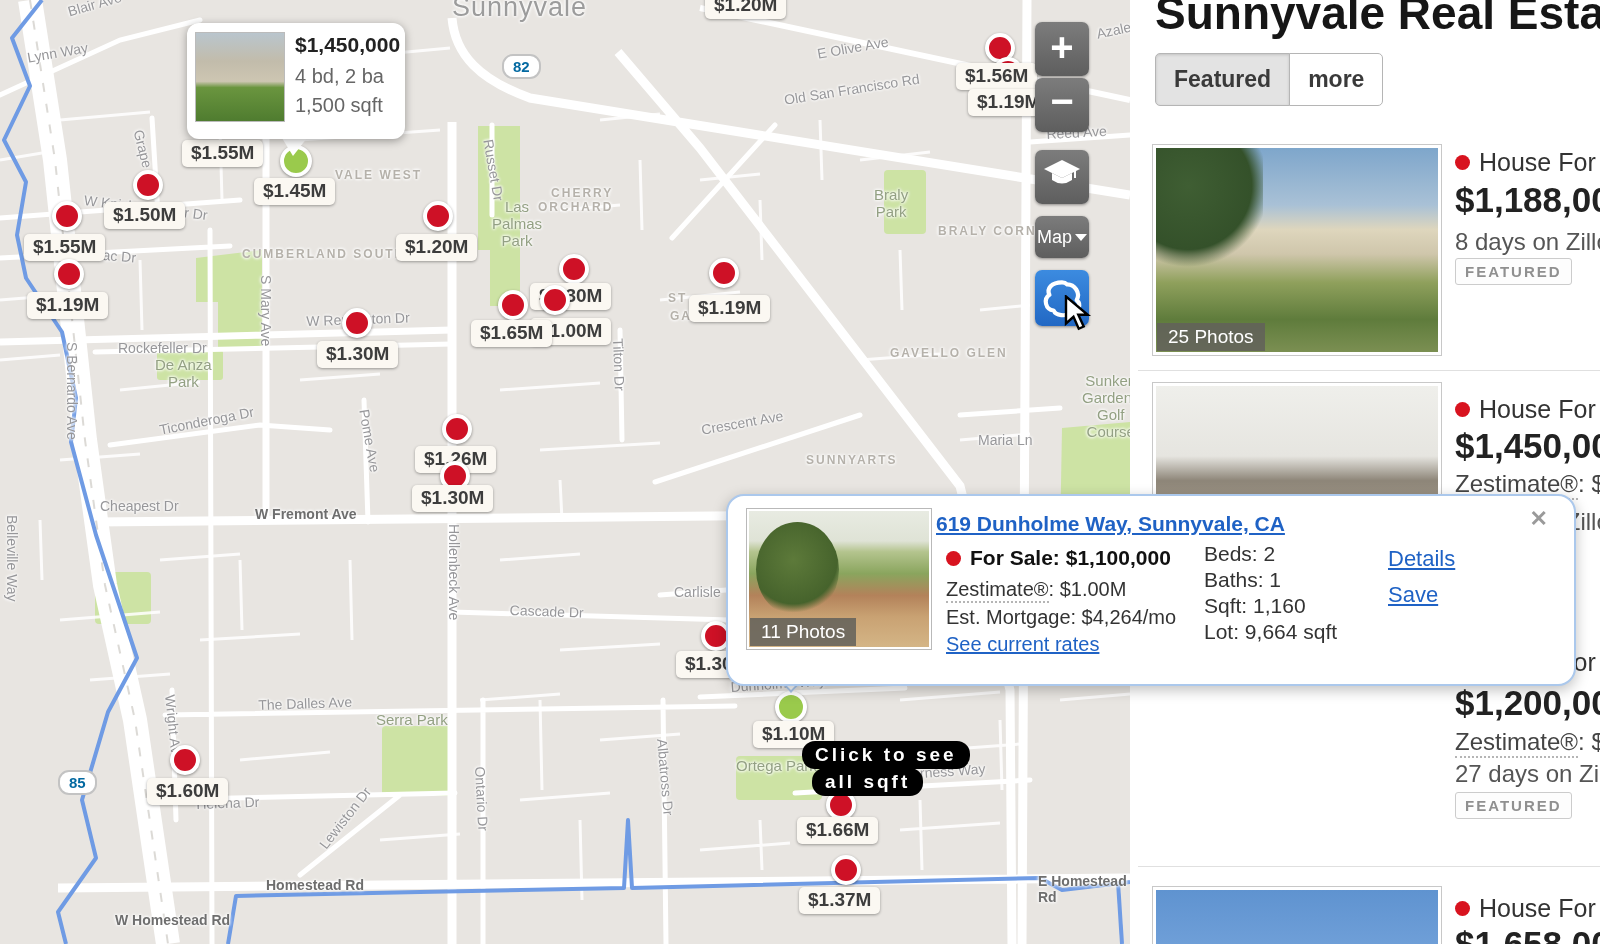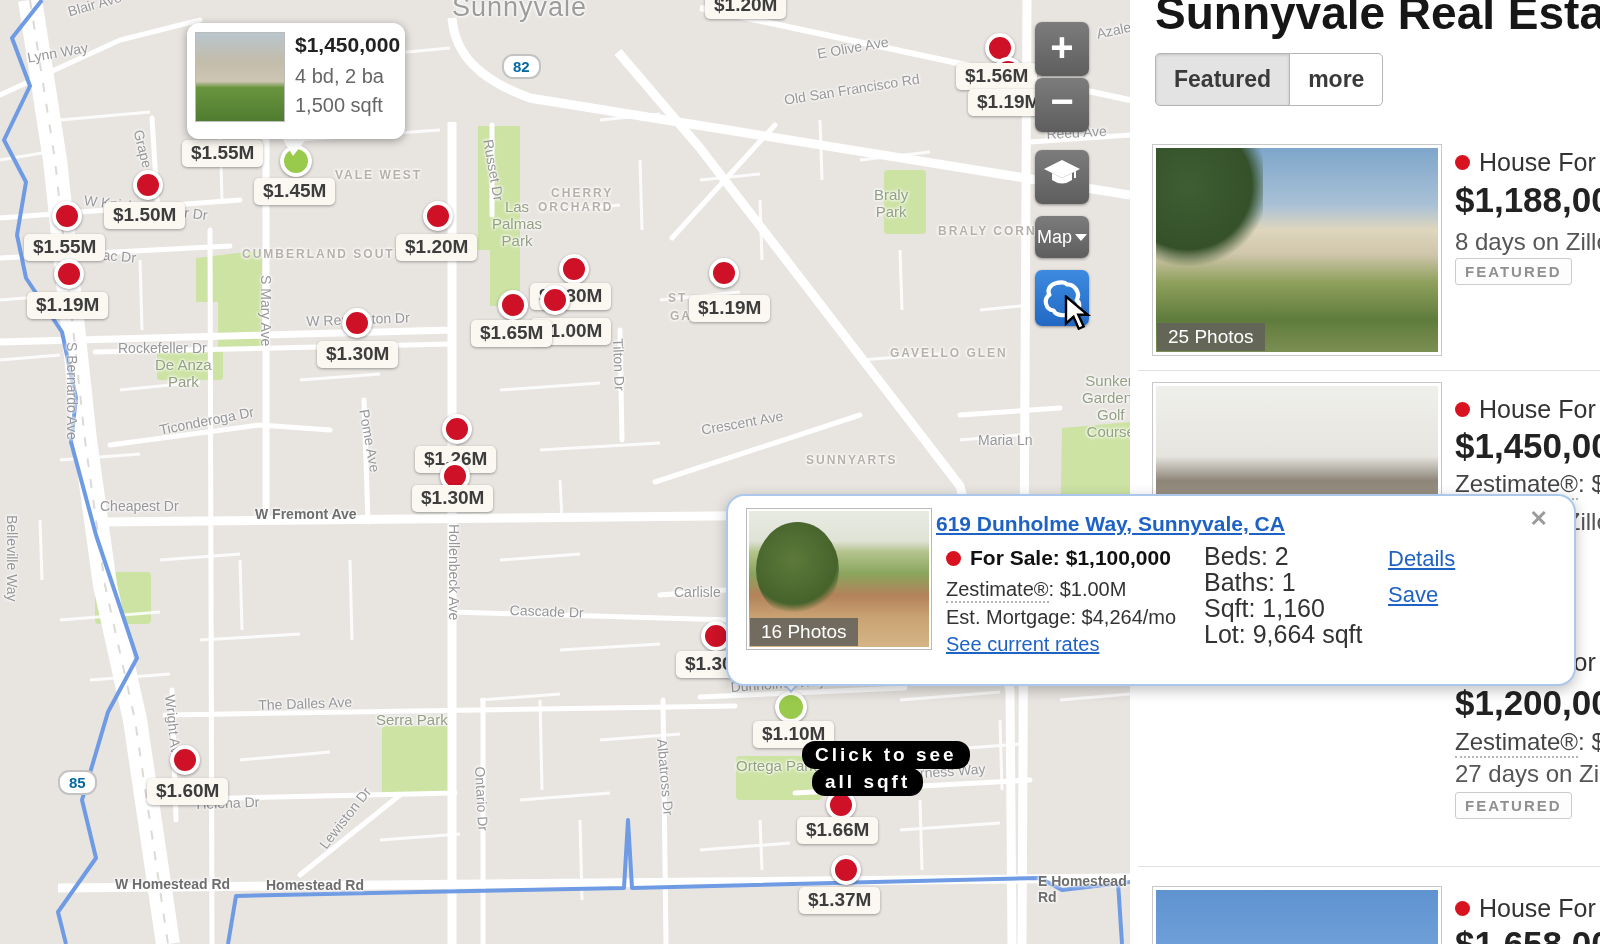--- a/index.html
+++ b/index.html
@@ -65,21 +65,21 @@
                font-size:19px;padding:3px 11px;}
   .plink{color:#1f62c5;}
   #popup .addr{position:absolute;left:208px;top:16px;font-size:21px;font-weight:bold;text-decoration:underline;}
   .dotrow{position:absolute;display:flex;align-items:center;gap:9px;}
   .reddot{width:15px;height:15px;border-radius:50%;background:#d8131f;flex:0 0 auto;}
   #popup .statusrow{left:218px;top:50px;font-size:21px;color:#111;font-weight:bold;}
   #popup .zest{position:absolute;left:218px;top:82px;font-size:20px;color:#333;}
   .zlabel{border-bottom:2px dotted #b5b5b5;padding-bottom:1px;}
   #popup .mort{position:absolute;left:218px;top:110px;font-size:20px;color:#333;}
   #popup .rates{position:absolute;left:218px;top:137px;font-size:20px;}
-  #popup .fact{position:absolute;left:476px;font-size:25px;color:#333;}
+  #popup .fact{position:absolute;left:476px;font-size:21px;color:#333;}
   #popup .plink2{position:absolute;left:660px;font-size:22px;}
   #popup .close{position:absolute;right:26px;top:10px;font-size:22px;color:#9a9a9a;font-weight:bold;cursor:pointer;}
   
   #sidebar{position:absolute;left:1130px;top:0;width:470px;height:944px;background:#fff;z-index:5;}
   #sb-title{position:absolute;left:25px;top:-14px;font-size:46px;font-weight:bold;color:#161616;white-space:nowrap;}
   #tabs{position:absolute;left:25px;top:53px;display:flex;}
   .tab{border:1px solid #b5b5b5;margin-left:-1px;background:#fff;font-size:23px;font-weight:bold;
        color:#3a3a3a;padding:12px 18px;white-space:nowrap;cursor:pointer;}
   .tab:first-child{border-radius:5px 0 0 5px;margin-left:0;}
   .tab:last-child{border-radius:0 5px 5px 0;}
@@ -175,21 +175,21 @@
       <div class="lbl street" style="left: 274px; top: 275px; transform: rotate(90deg);">S Mary Ave</div>
       <div class="lbl street" style="left: 372px; top: 408px; transform: rotate(80deg);">Pome Ave</div>
       <div class="lbl street" style="left: 462px; top: 524px; transform: rotate(90deg);">Hollenbeck Ave</div>
       <div class="lbl street" style="left: 510px; top: 602px; transform: rotate(2deg);">Cascade Dr</div>
       <div class="lbl street" style="left: 674px; top: 584px;">Carlisle</div>
       <div class="lbl street" style="left: 258px; top: 697px; transform: rotate(-2deg);">The Dalles Ave</div>
       <div class="lbl park" style="left: 376px; top: 711px;">Serra Park</div>
       <div class="lbl street" style="left: 178px; top: 694px; transform: rotate(84deg);">Wright Ave</div>
       <div class="lbl street" style="left: 196px; top: 796px; transform: rotate(-2deg);">Helena Dr</div>
       <div class="lbl street" style="left: 316px; top: 842px; transform: rotate(-52deg);">Lewiston Dr</div>
-      <div class="lbl street-dark" style="left: 115px; top: 876px;">W Homestead Rd</div>
+      <div class="lbl street-dark" style="left: 115px; top: 912px;">W Homestead Rd</div>
       <div class="lbl street-dark" style="left: 266px; top: 877px;">Homestead Rd</div>
       <div class="lbl street" style="left: 488px; top: 766px; transform: rotate(87deg);">Ontario Dr</div>
       <div class="lbl street" style="left: 670px; top: 738px; transform: rotate(85deg);">Albatross Dr</div>
       <div class="lbl street" style="left: 730px; top: 679px; transform: rotate(-4deg);">Dunholme Way</div>
       <div class="lbl park" style="left: 736px; top: 757px;">Ortega Park</div>
       <div class="lbl street" style="left: 893px; top: 767px; transform: rotate(-4deg);">Inverness Way</div>
       <div class="lbl street-dark" style="left: 1038px; top: 873px;">E Homestead Rd</div>
       <div class="lbl street" style="left: 626px; top: 338px; transform: rotate(88deg);">Tilton Dr</div>
       <div class="lbl street" style="left: 496px; top: 138px; transform: rotate(80deg);">Russet Dr</div>
       <div class="lbl park" style="left: 492px; top: 198px;">Las
@@ -355,21 +355,21 @@
     <span class="reddot"></span>
     <span>House For Sale</span>
   </div>
   <div class="sb-price" style="top:924px;">$1,658,000</div>
 </div>
 
 <div id="popup-tail"></div>
 <div id="popup">
   <div class="pphoto">
     <div class="img"></div>
-    <div class="photo-badge" style="left:3px;bottom:3px;">16 Photos</div>
+    <div class="photo-badge" style="left:3px;bottom:3px;">11 Photos</div>
   </div>
   <a class="addr plink" href="#">619 Dunholme Way, Sunnyvale, CA</a>
   <div class="dotrow statusrow">
     <span class="reddot"></span>
     <span><span>For Sale:</span> <span>$1,100,000</span></span>
   </div>
   <div class="zest">
     <span class="zlabel">Zestimate®</span><span>: $1.00M</span>
   </div>
   <div class="mort">Est. Mortgage: $4,264/mo</div>

